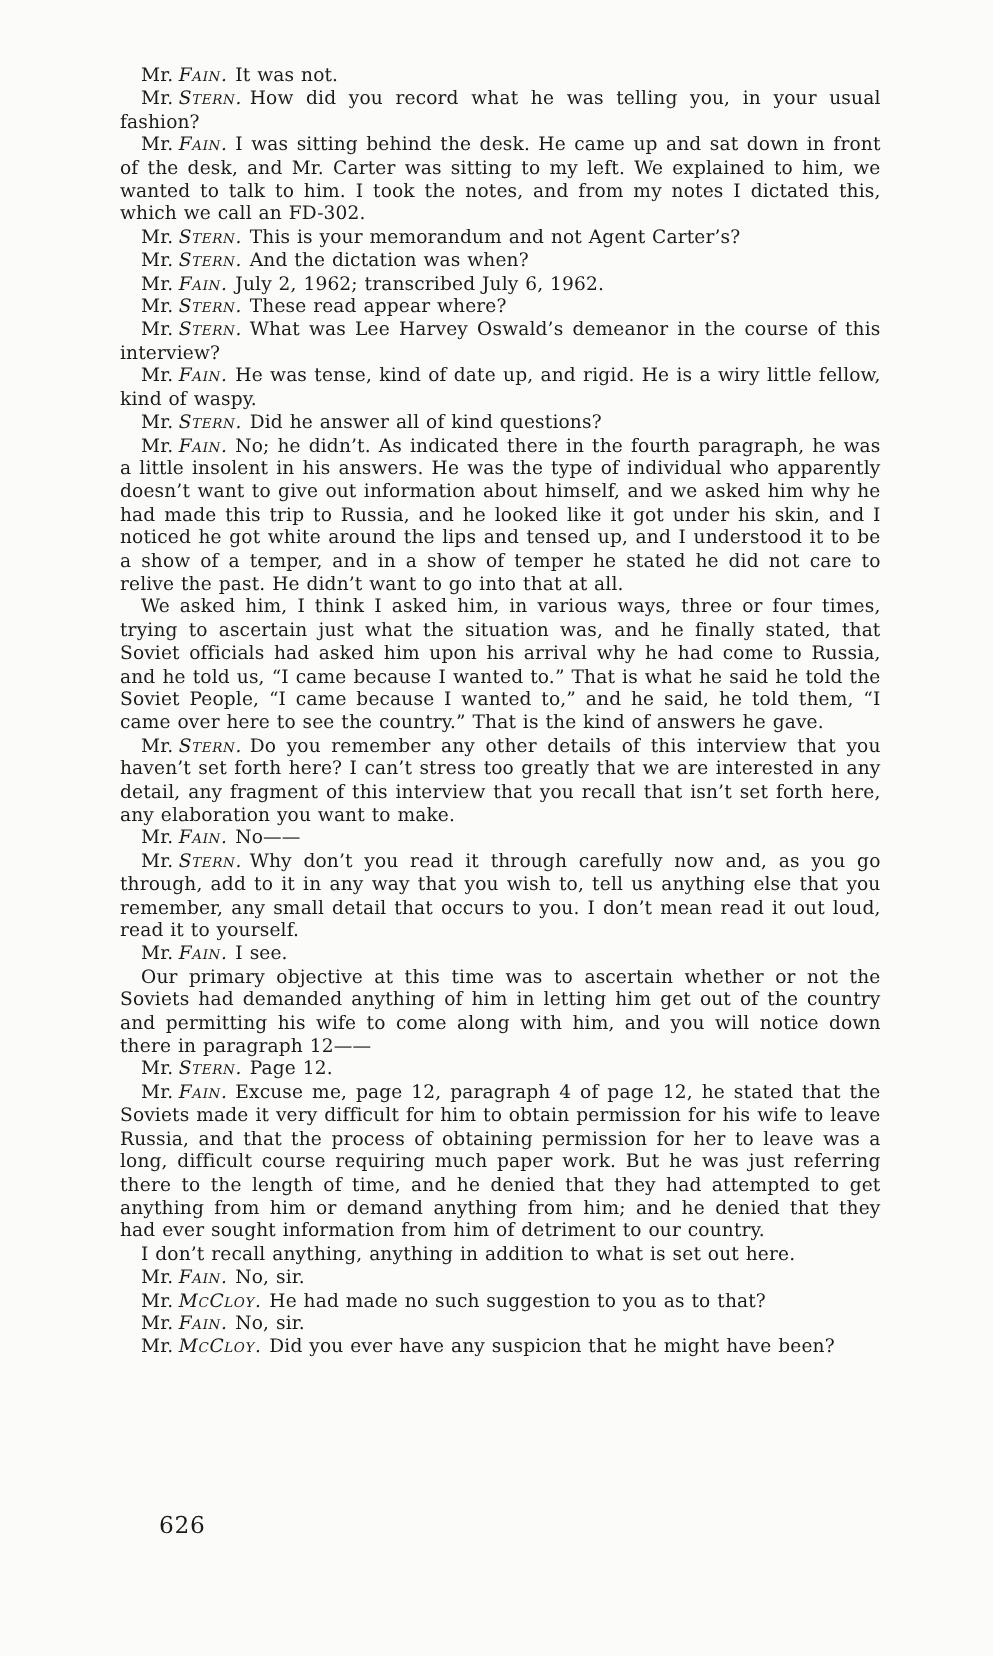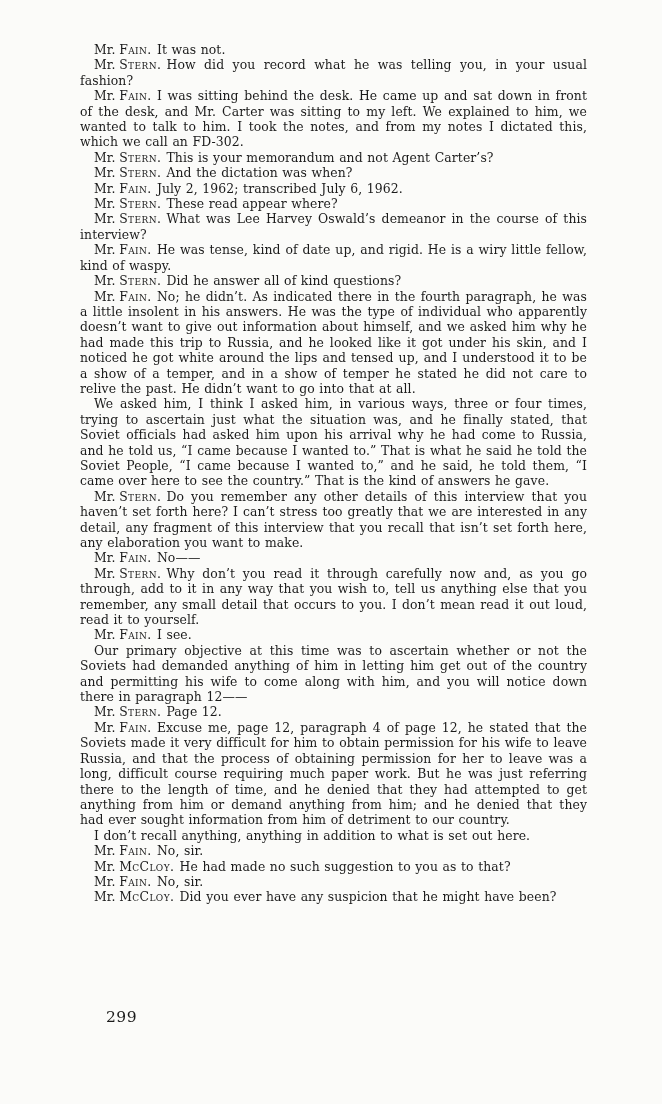--- a/index.html
+++ b/index.html
@@ -32,20 +32,21 @@
     word-spacing: 0.5px;
   }
   .speaker-prefix {
     margin-right: 0.30em;
     margin-top: 32px;
   }
   .speaker-name {
     font-variant: small-caps;
     letter-spacing: 0.4px;
     margin-right: 0.42em;
+    font-style: italic;
   }
   .page-number {
     position: absolute;
     left: 106px;
     top: 1008px;
     font-size: 15.5px;
     letter-spacing: 0.5px;
   }
 </style>
 </head>
@@ -71,14 +72,14 @@
       <p class="para"><span class="speaker-prefix">Mr.</span><span class="speaker-name">Fain.</span><span>I see.</span></p>
       <p class="para"><span>Our primary objective at this time was to ascertain whether or not the Soviets had demanded anything of him in letting him get out of the country and permitting his wife to come along with him, and you will notice down there in paragraph 12——</span></p>
       <p class="para"><span class="speaker-prefix">Mr.</span><span class="speaker-name">Stern.</span><span>Page 12.</span></p>
       <p class="para"><span class="speaker-prefix">Mr.</span><span class="speaker-name">Fain.</span><span>Excuse me, page 12, paragraph 4 of page 12, he stated that the Soviets made it very difficult for him to obtain permission for his wife to leave Russia, and that the process of obtaining permission for her to leave was a long, difficult course requiring much paper work.  But he was just referring there to the length of time, and he denied that they had attempted to get anything from him or demand anything from him; and he denied that they had ever sought information from him of detriment to our country.</span></p>
       <p class="para"><span>I don’t recall anything, anything in addition to what is set out here.</span></p>
       <p class="para"><span class="speaker-prefix">Mr.</span><span class="speaker-name">Fain.</span><span>No, sir.</span></p>
       <p class="para"><span class="speaker-prefix">Mr.</span><span class="speaker-name">McCloy.</span><span>He had made no such suggestion to you as to that?</span></p>
       <p class="para"><span class="speaker-prefix">Mr.</span><span class="speaker-name">Fain.</span><span>No, sir.</span></p>
       <p class="para"><span class="speaker-prefix">Mr.</span><span class="speaker-name">McCloy.</span><span>Did you ever have any suspicion that he might have been?</span></p>
     </div>
-  <div class="page-number">299</div>
+  <div class="page-number">626</div>
 </div>
 
 </body></html>

